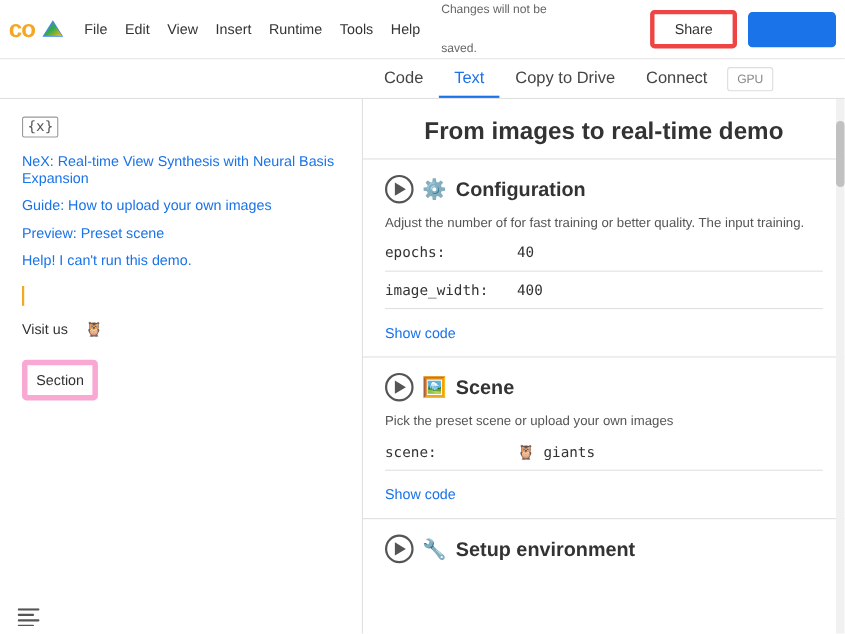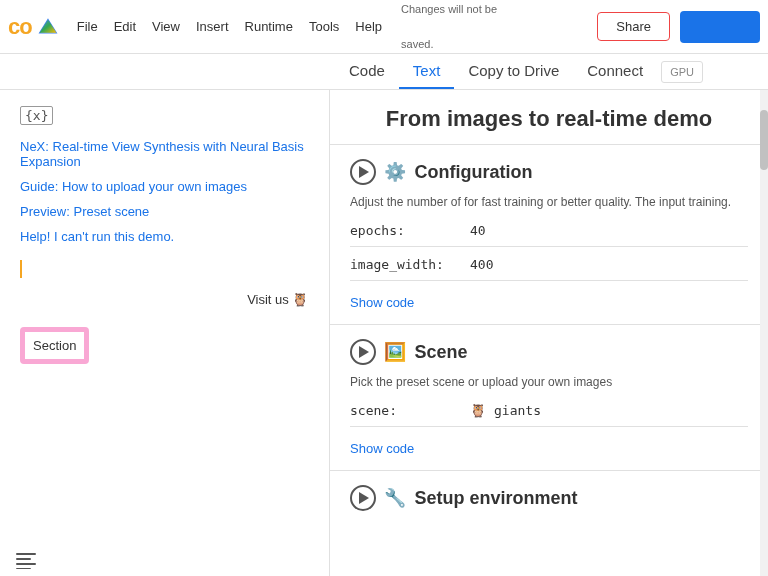--- a/index.html
+++ b/index.html
@@ -56,21 +56,21 @@
     }
 
     .top-right {
       margin-left: auto;
       display: flex;
       align-items: center;
       gap: 10px;
     }
     .share-btn {
       padding: 6px 18px;
-      border: 1px solid #ef4444;
+      border: 4px solid #ef4444;
       background: #fff;
       border-radius: 4px;
       font-size: 13px;
       cursor: pointer;
       color: #333;
     }
     .blue-btn {
       padding: 6px 20px;
       background: #1a73e8;
       border: none;
@@ -154,23 +154,22 @@
       width: 2px;
       height: 18px;
       background: #f5a623;
       margin-right: 6px;
     }
     .visit-line {
       font-size: 13px;
       color: #333;
       display: flex;
       align-items: center;
-      gap: 4px;
+      gap: 16px;
       margin-bottom: 20px;
-      justify-content: flex-end;
     }
     .section-btn {
       border: 5px solid #f9a8d4;
       background: #fff;
       border-radius: 4px;
       padding: 6px 8px;
       font-size: 13px;
       cursor: pointer;
       color: #333;
     }

